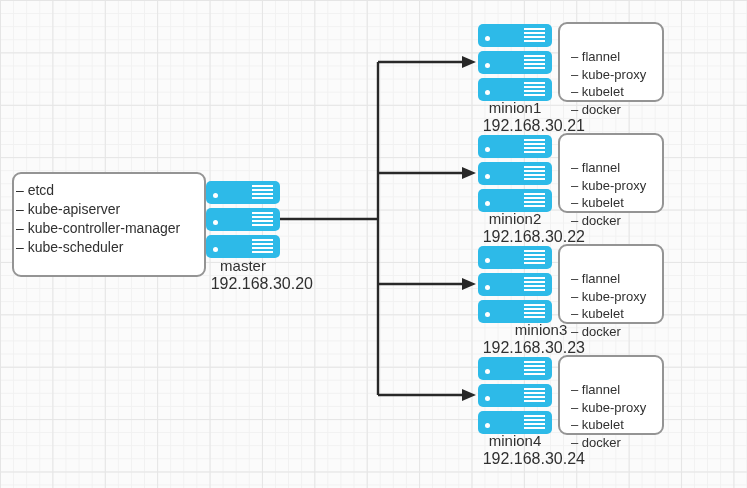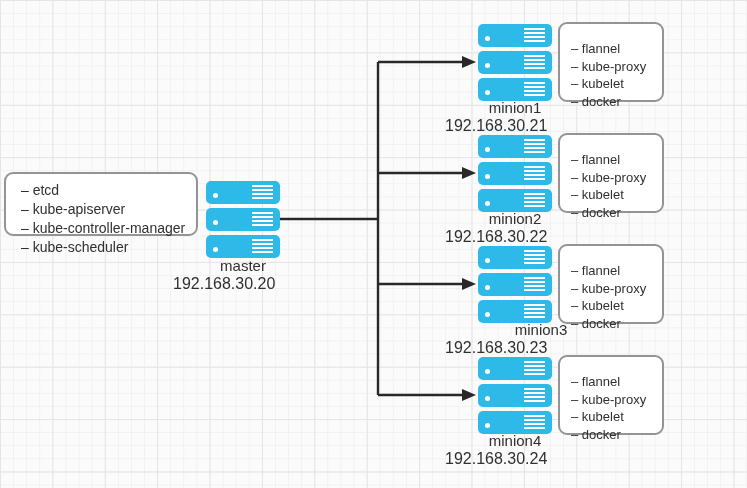--- a/index.html
+++ b/index.html
@@ -21,43 +21,43 @@
   .ln{stroke:#282828;stroke-width:2.4;fill:none;}
   .ah{fill:#282828;stroke:none;}
 
   .list-box{
     position:absolute;z-index:2;
     background:#ffffff;
     border:2px solid #949494;
     border-radius:9px;
     box-sizing:border-box;
   }
-  .master-box{left:4px;top:172px;width:194px;height:64px;padding:7px 0 0 15px;}
+  .master-box{left:12px;top:172px;width:194px;height:105px;padding:7px 0 0 2px;}
   .master-box .list-line{font-size:14px;line-height:19px;white-space:nowrap;}
-  .minion-box{width:106px;height:80px;padding:16px 0 0 11px;}
+  .minion-box{width:106px;height:80px;padding:24px 0 0 11px;}
   .minion-box .list-line{font-size:13px;line-height:17.5px;white-space:nowrap;}
 
   .stack{position:absolute;z-index:3;display:flex;flex-direction:column;gap:4px;}
   .unit{
     position:relative;
     width:74px;height:23px;
     background:#2dbae8;
     border-radius:5px;
   }
   .unit::before{ 
     content:"";position:absolute;left:7px;top:12px;width:5px;height:5px;
     background:#fff;border-radius:50%;
   }
   .unit::after{ 
     content:"";position:absolute;right:7px;top:4px;width:21px;height:15px;
     background:repeating-linear-gradient(to bottom,#fff 0 2.2px,transparent 2.2px 3.9px);
   }
 
   .node-label{position:absolute;z-index:3;text-align:center;font-size:15px;line-height:17px;}
-  .node-ip{position:absolute;z-index:3;text-align:left;font-size:16px;line-height:18px;}
+  .node-ip{position:absolute;z-index:3;text-align:right;font-size:16px;line-height:18px;}
 </style>
 </head>
 <body>
 
 <div class="canvas">
 
   <svg class="connectors" width="747" height="488" viewBox="0 0 747 488">
     <path class="ln" d="M279 219 H378"></path>
     <path class="ln" d="M378 62 V395"></path>
     <path class="ln" d="M378 62 H463"></path>

